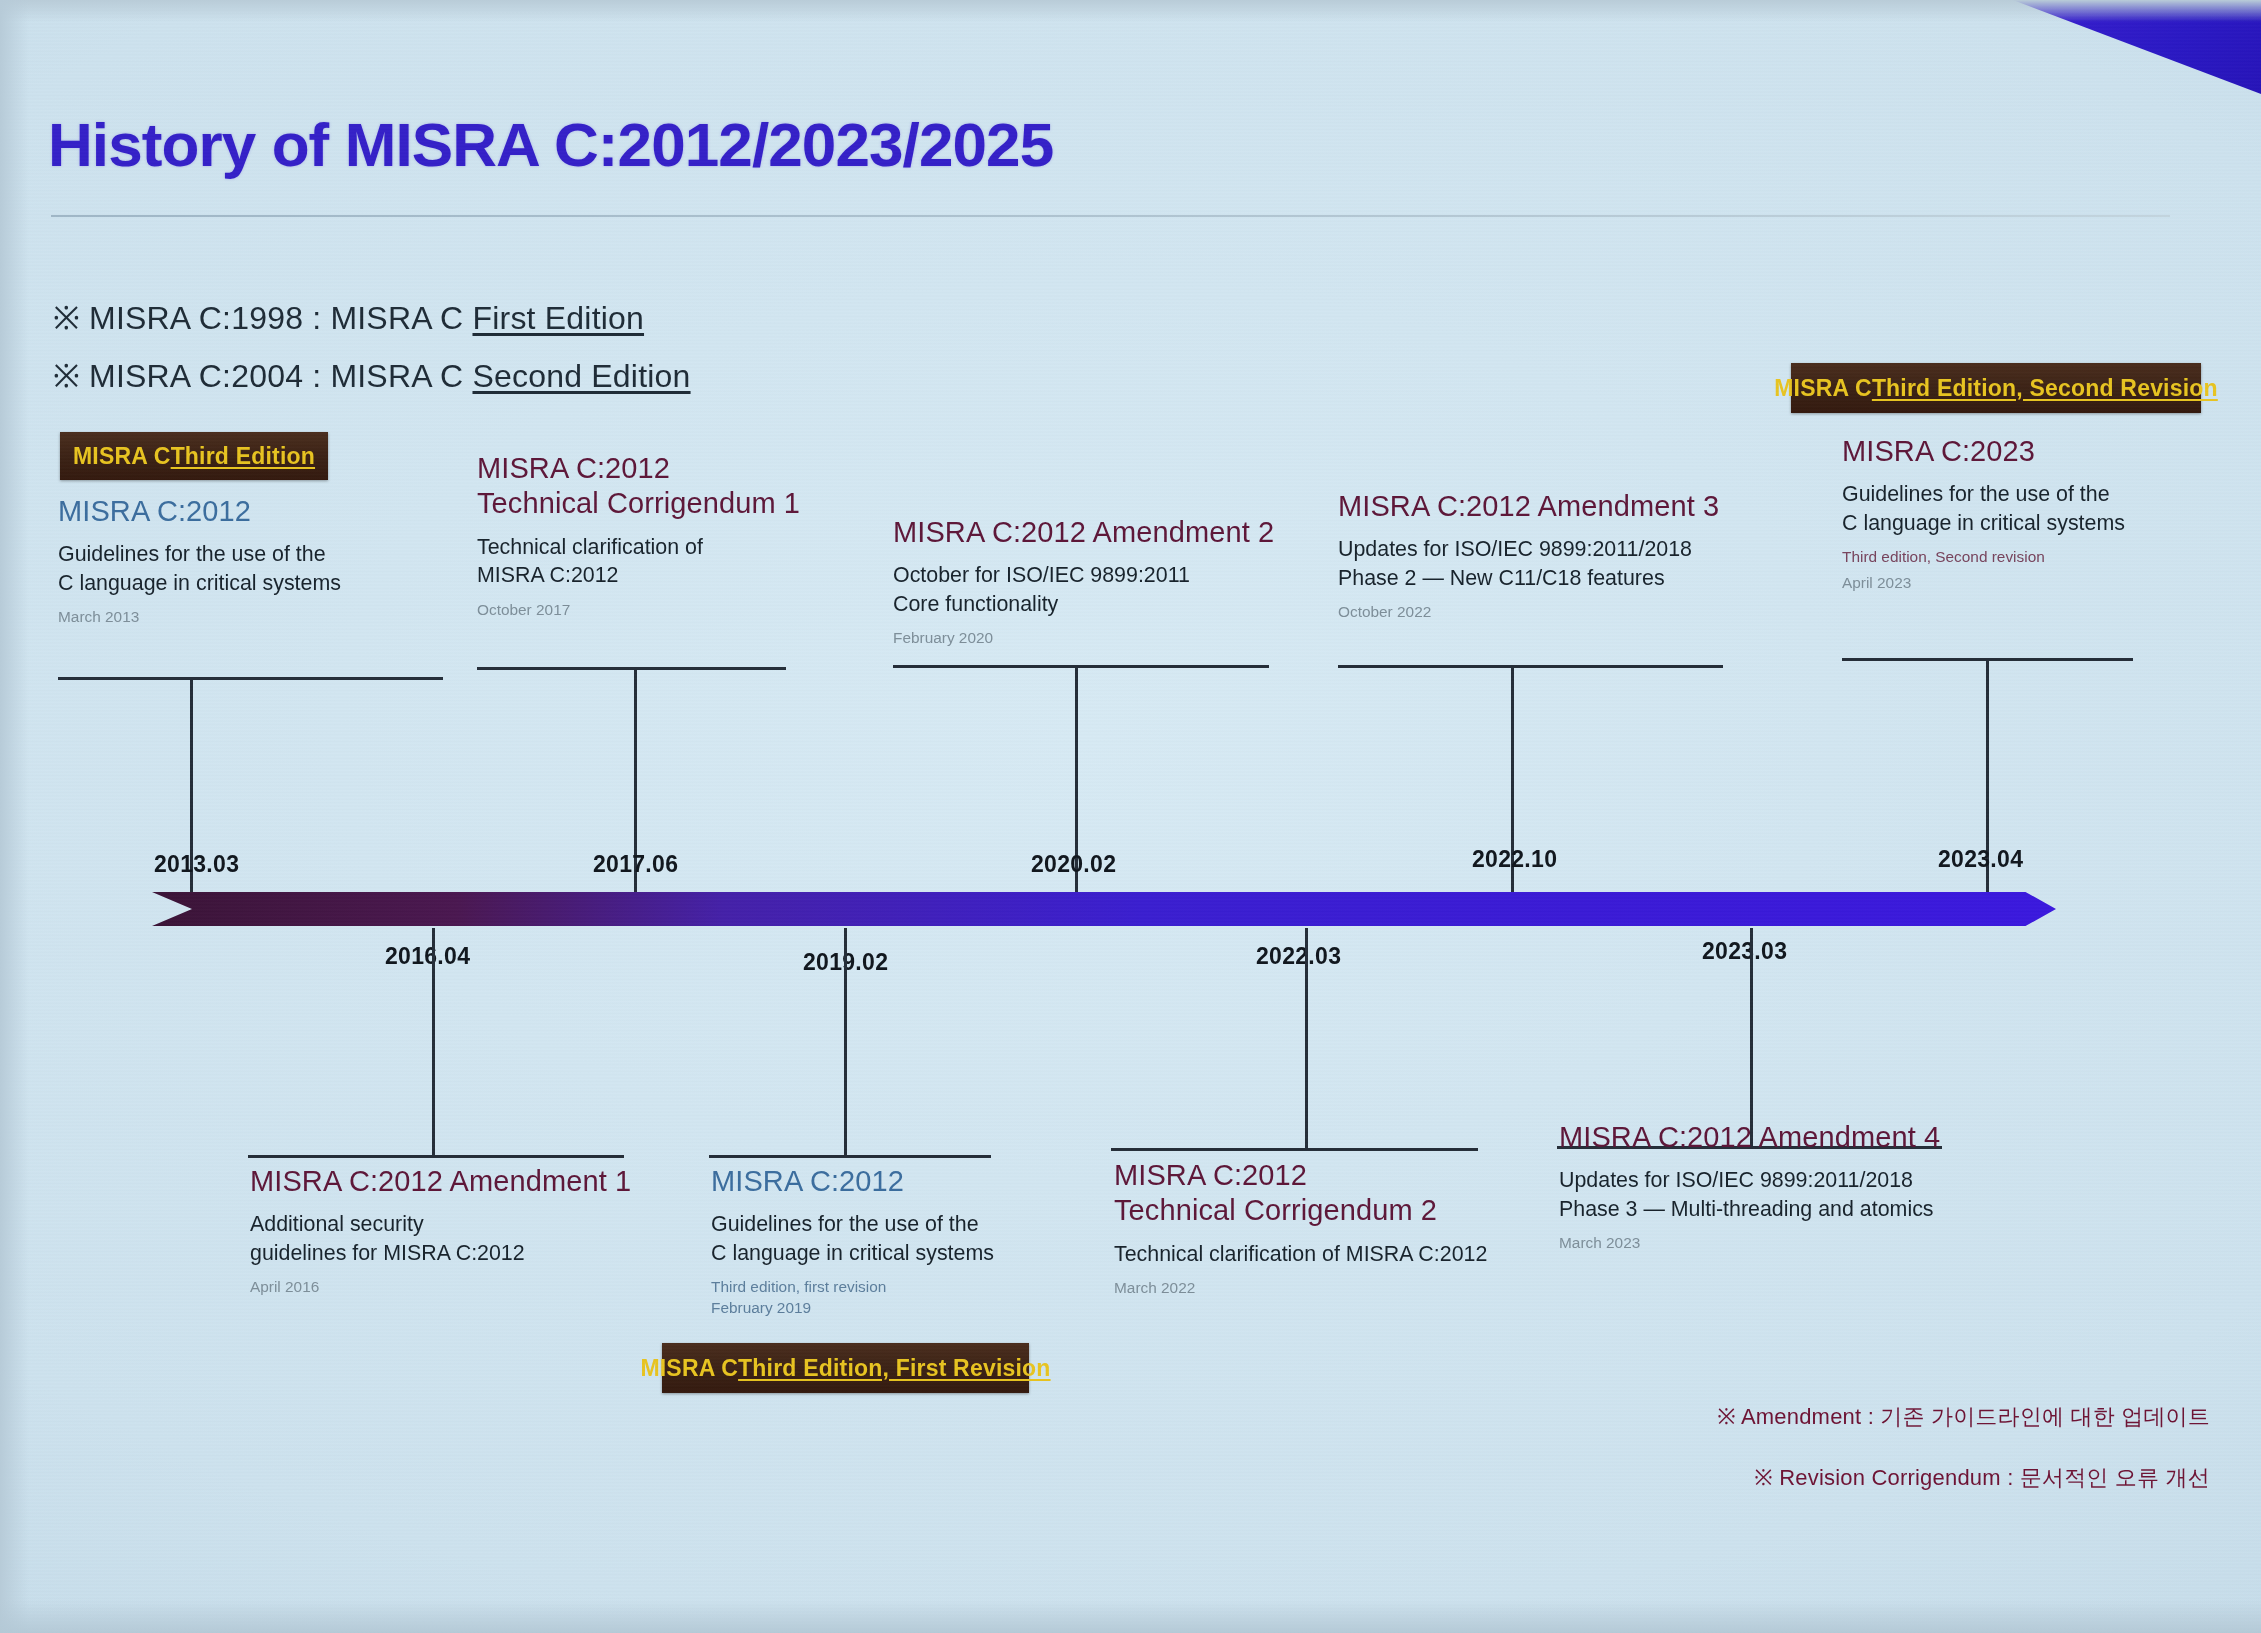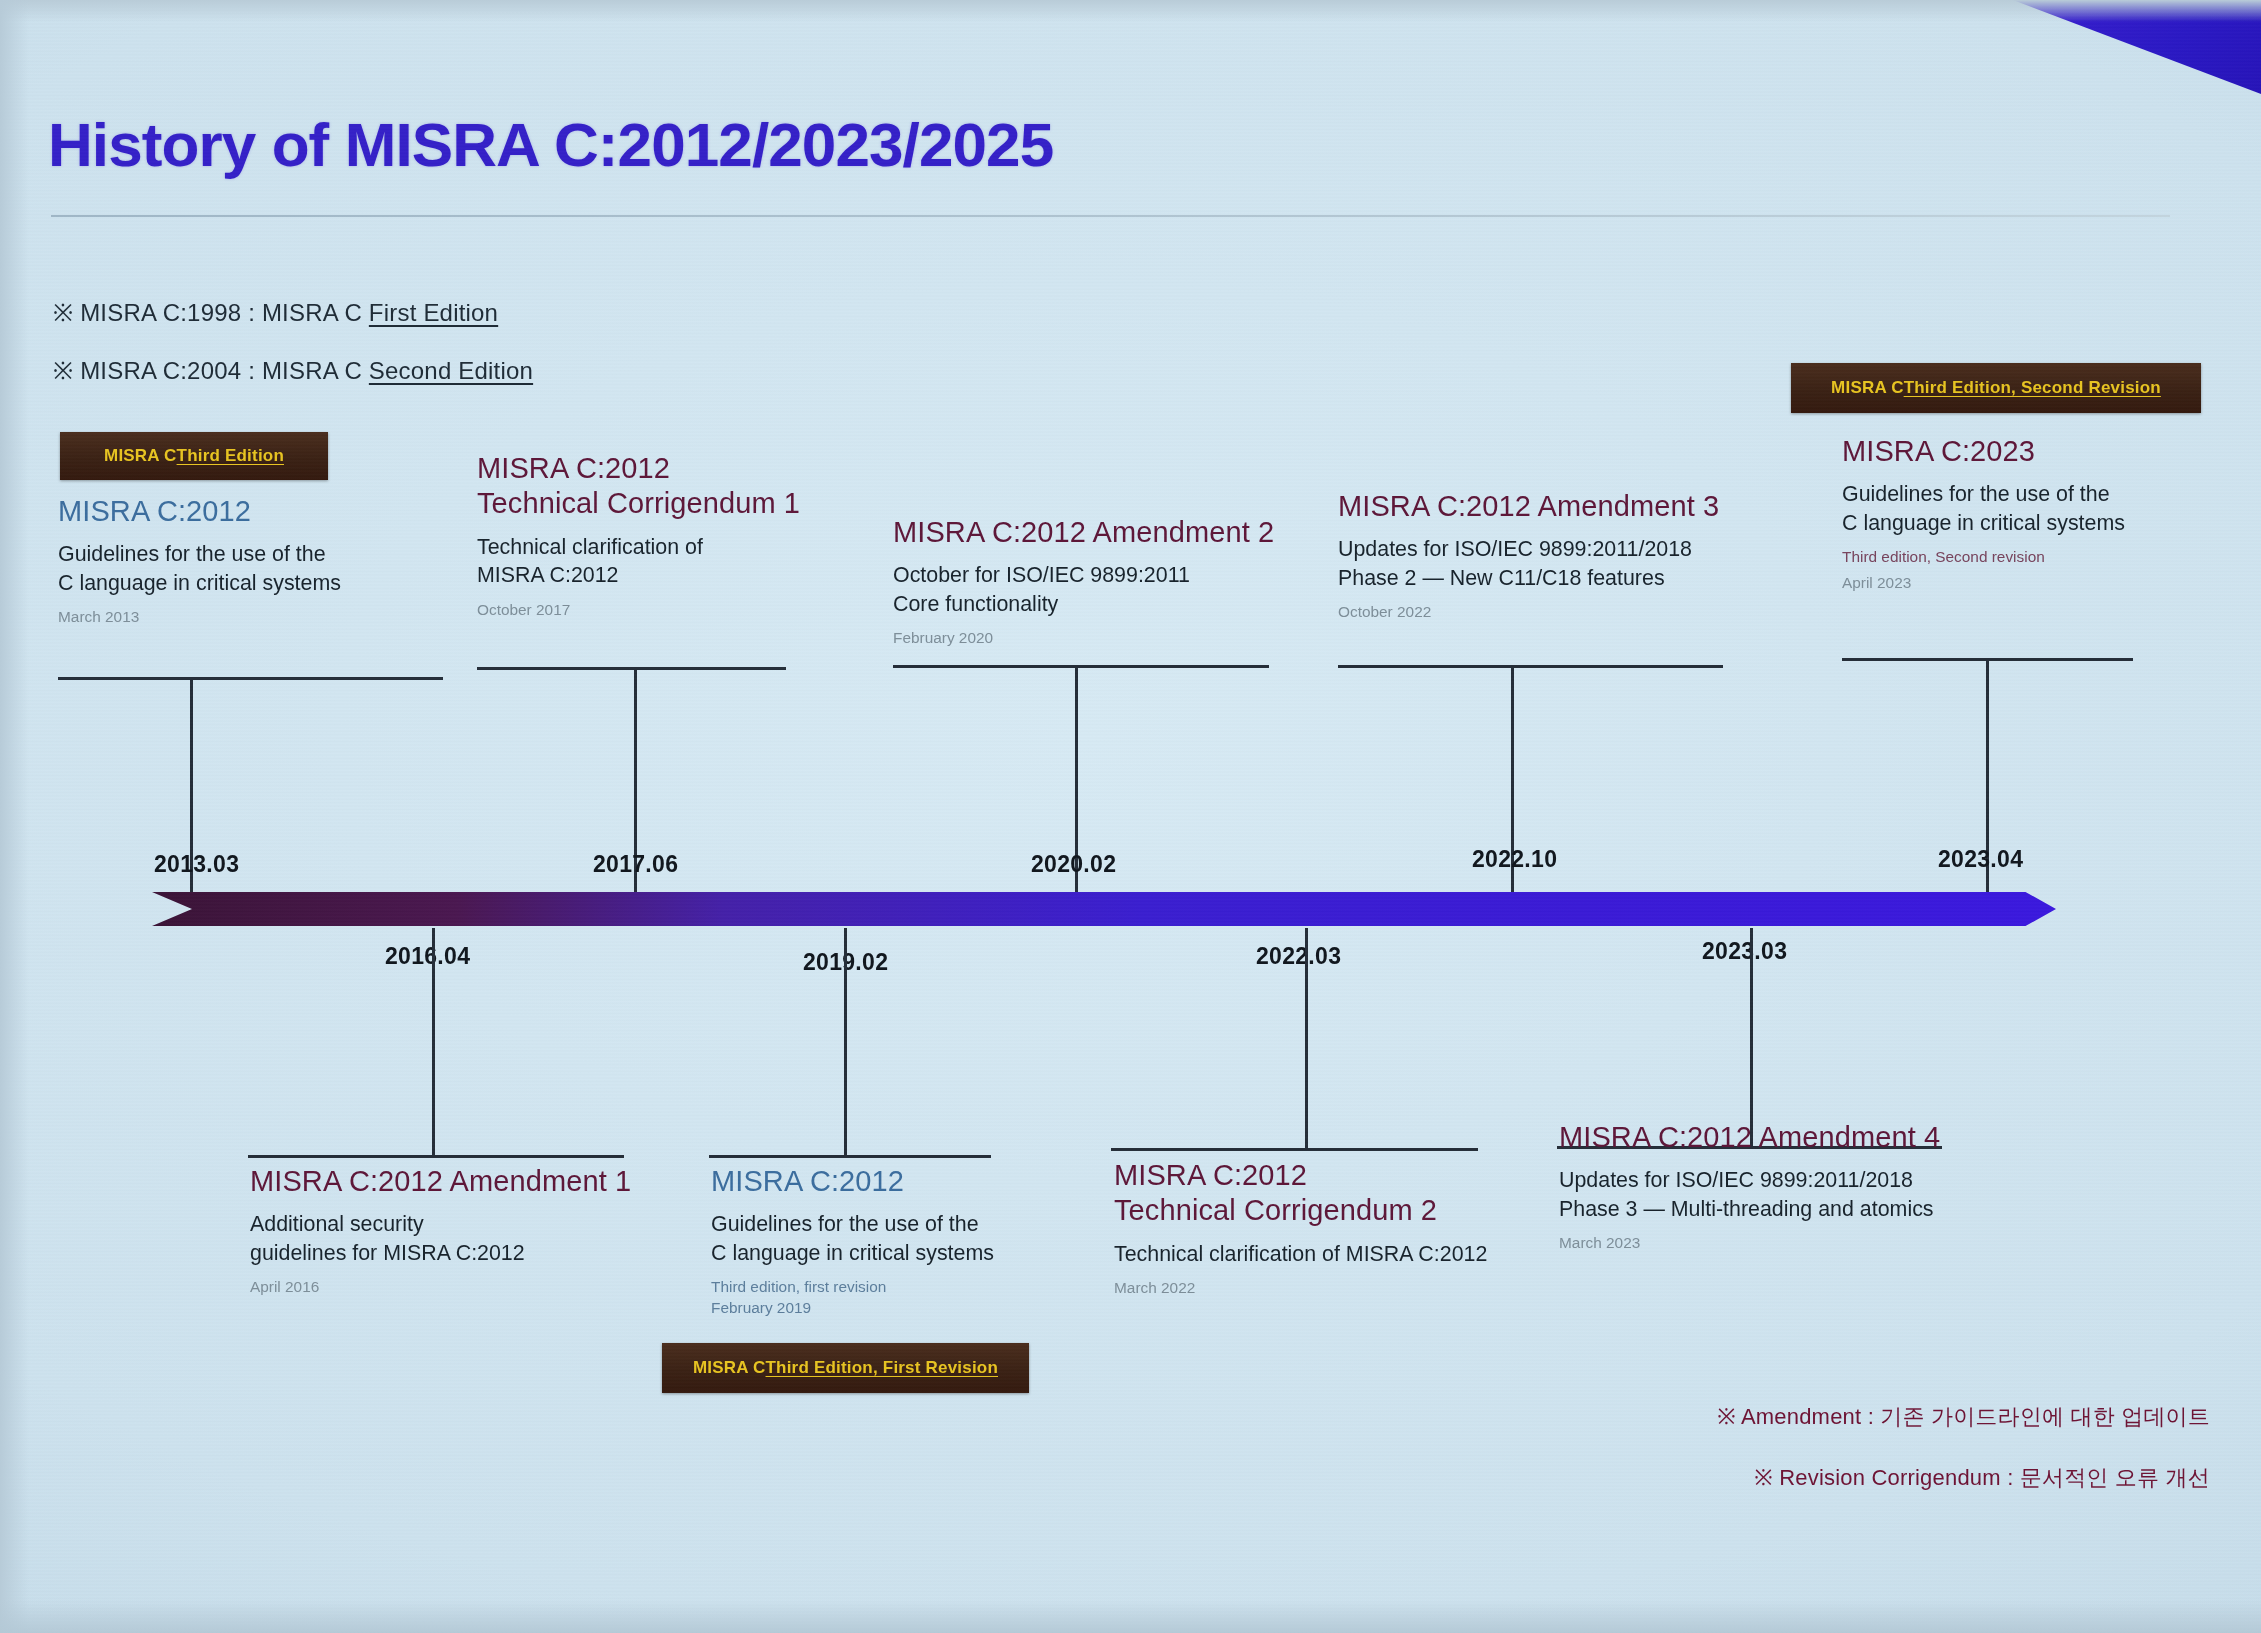--- a/index.html
+++ b/index.html
@@ -49,32 +49,32 @@
     text-shadow:0 0 2.6px rgba(120,110,220,.45);
   }
   #title-rule{
     position:absolute;left:51px;top:215px;width:2119px;height:1.7px;
     background:linear-gradient(90deg,#9fb6c6,#b5c8d4 70%, #c2d4de);
   }
 
   
   .note{
     position:absolute;left:53px;
-    font-size:24px;color:#1e2b36;letter-spacing:0.2px;white-space:nowrap;
+    font-size:32px;color:#1e2b36;letter-spacing:0.2px;white-space:nowrap;
   }
   .note u{text-decoration:underline;text-underline-offset:4.3px;}
   #note1{top:295px;}
   #note2{top:353px;}
 
   
   .badge{
     position:absolute;
     background:linear-gradient(180deg,#4a2d1d 0%,#3a2114 55%,#33190e 100%);
     color:#e8c420;
-    font-size:17px;font-weight:700;letter-spacing:0.2px;
+    font-size:23px;font-weight:700;letter-spacing:0.2px;
     display:flex;align-items:center;justify-content:center;
     white-space:nowrap;
     box-shadow:0 0.9px 2.6px rgba(0,0,0,.35);
   }
   .badge u{text-decoration:underline;text-underline-offset:3.4px;}
 
   
   .entry{position:absolute;}
   .e-title{
     font-size:29px;line-height:1.22;letter-spacing:0.1px;white-space:nowrap;

